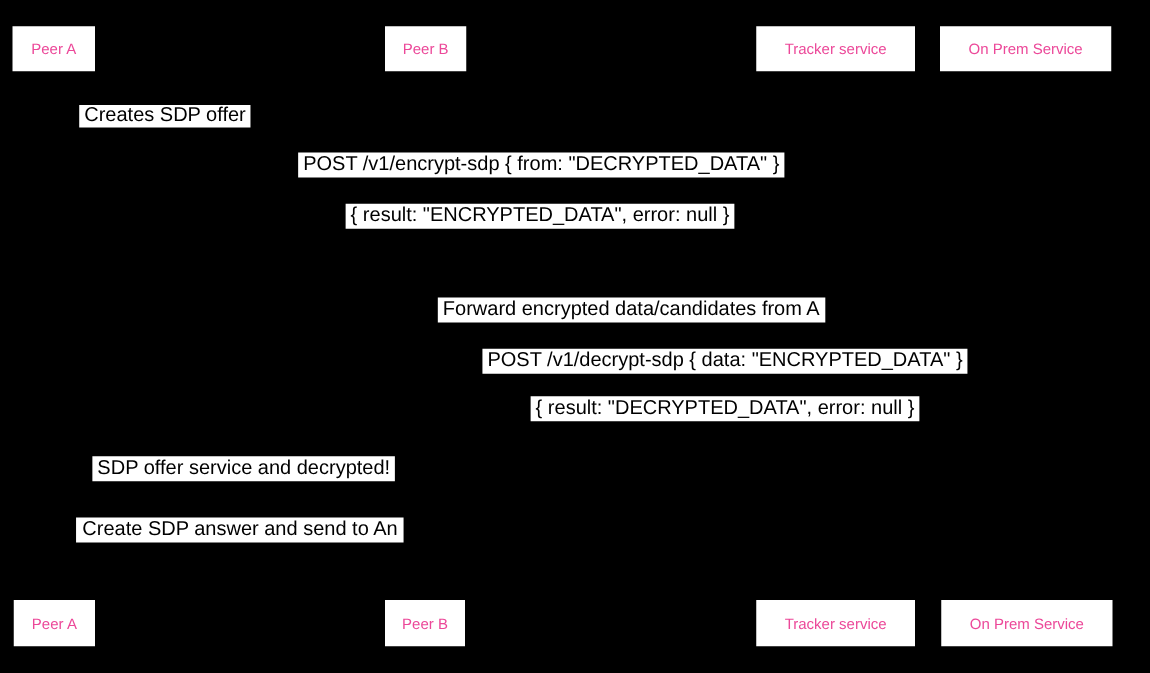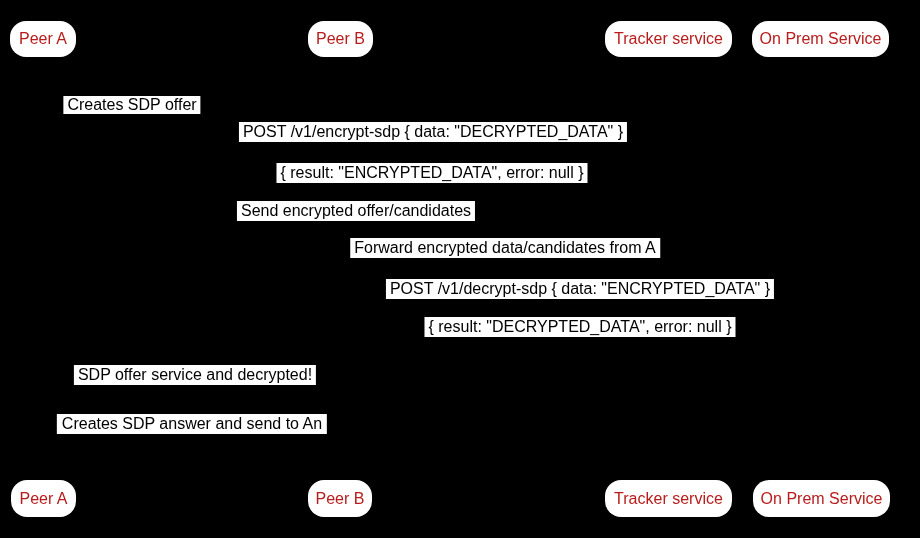--- a/index.html
+++ b/index.html
@@ -11,42 +11,40 @@
     position: relative;
     width: 920px;
     height: 538px;
     background: #000000;
     overflow: hidden;
     font-family: "Liberation Sans", sans-serif;
   }
   .actor {
     position: absolute;
     background: #ffffff;
-    color: #b91c1c;
+    color: #ec4899;
     display: flex;
     align-items: center;
     justify-content: center;
-    font-size: 16px;
+    font-size: 12px;
     white-space: nowrap;
-    border-radius: 16px;
   }
   .msg {
     position: absolute;
     transform: translateX(-50%);
     background: #ffffff;
     color: #000000;
     font-size: 16px;
     line-height: 20px;
     padding: 0 4px;
     white-space: nowrap;
     text-align: center;
   }
   .msg.small {
     line-height: 18px;
-    margin-top: 12px;
   }
   .note {
     position: absolute;
     transform: translateX(-50%);
     background: #ffffff;
     color: #000000;
     font-size: 16px;
     line-height: 20px;
     padding: 0 5px;
     text-align: center;
@@ -57,30 +55,29 @@
 <body>
 
 <div class="canvas">
 
   <div class="actor" style="left:10px; top:21px; width:66px; height:36px;">Peer A</div>
   <div class="actor" style="left:308px; top:21px; width:65px; height:36px;">Peer B</div>
   <div class="actor" style="left:605px; top:21px; width:127px; height:36px;">Tracker service</div>
   <div class="actor" style="left:752px; top:21px; width:137px; height:36px;">On Prem Service</div>
 
   <div class="msg small" style="left:132px; top:84px;">Creates SDP offer</div>
-  <div class="msg" style="left:433px; top:122px;">POST /v1/encrypt-sdp { data: "DECRYPTED_DATA" }</div>
+  <div class="msg" style="left:433px; top:122px;">POST /v1/encrypt-sdp { from: "DECRYPTED_DATA" }</div>
   <div class="msg" style="left:432px; top:163px;">{ result: "ENCRYPTED_DATA", error: null }</div>
-  <div class="msg" style="left:356px; top:201px;">Send encrypted offer/candidates</div>
   <div class="msg" style="left:505px; top:238px;">Forward encrypted data/candidates from A</div>
   <div class="msg" style="left:580px; top:279px;">POST /v1/decrypt-sdp { data: "ENCRYPTED_DATA" }</div>
   <div class="msg" style="left:580px; top:317px;">{ result: "DECRYPTED_DATA", error: null }</div>
   <div class="msg" style="left:195px; top:365px;">SDP offer service and decrypted!</div>
 
   <div class="note" style="left:192px; top:414px;">
-    <div>Creates SDP answer and send to An</div>
+    <div>Create SDP answer and send to An</div>
   </div>
 
   <div class="actor" style="left:11px; top:480px; width:65px; height:37px;">Peer A</div>
   <div class="actor" style="left:308px; top:480px; width:64px; height:37px;">Peer B</div>
   <div class="actor" style="left:605px; top:480px; width:127px; height:37px;">Tracker service</div>
   <div class="actor" style="left:753px; top:480px; width:137px; height:37px;">On Prem Service</div>
 
 </div>
 
 </body></html>

